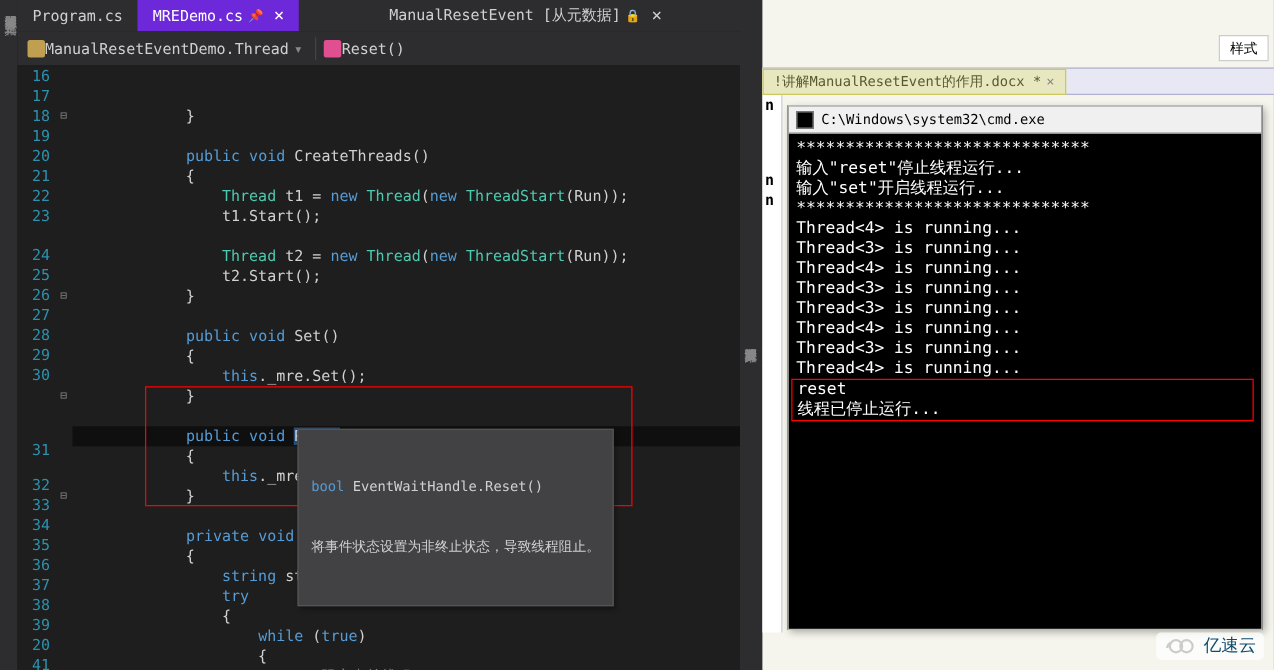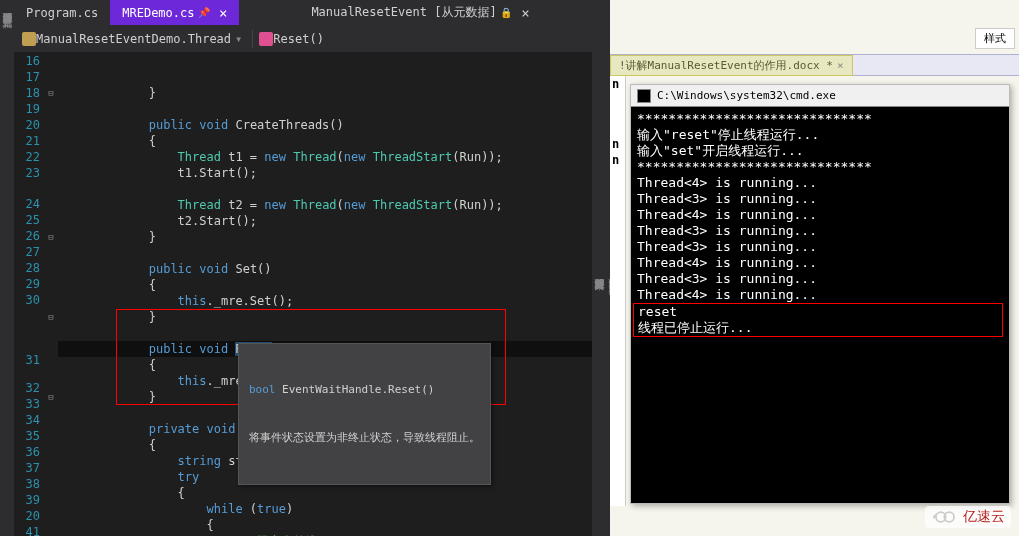--- a/index.html
+++ b/index.html
@@ -39,21 +39,21 @@
     .doc-tab-bar { position: absolute; top: 54px; left: 0; right: 0; height: 22px; border-top: 1px solid #b0b0d0; border-bottom: 1px solid #b0b0d0; display: flex; align-items: center; background: #e8e8f5; }
     .doc-tab { background: #e8e8c0; border: 1px solid #ccc860; padding: 2px 8px; font-size: 11px; color: #5a5a30; display: flex; align-items: center; gap: 4px; }
     .doc-tab .x { color: #888; }
     .doc-content-strip { position: absolute; left: 0; top: 76px; width: 16px; height: 430px; background: #fff; border-right: 1px solid #ccc; }
     .doc-content-strip .n { color: #000; font-size: 12px; padding-left: 2px; height: 16px; line-height: 16px; font-weight: bold; }
     .console { position: absolute; left: 20px; top: 84px; width: 380px; height: 420px; background: #000; border: 1px solid #bababa; box-shadow: 2px 2px 6px rgba(0,0,0,0.3); }
     .console-title { background: #f0f0f0; height: 22px; display: flex; align-items: center; padding: 0 6px; font-size: 11px; color: #000; border-bottom: 1px solid #888; }
     .console-title .icon { width: 14px; height: 14px; background: #000; margin-right: 6px; border: 1px solid #888; }
     .console-body { padding: 4px 6px; color: #fff; font-size: 13px; line-height: 16px; font-family: Consolas, SimSun, monospace; }
     .console-line { white-space: pre; }
-    .watermark { position: absolute; right: 8px; bottom: 8px; color: #b91c1c; font-size: 14px; display: flex; align-items: center; gap: 4px; z-index: 50; background: rgba(255,255,255,0.7); padding: 2px 6px; border-radius: 4px; }
+    .watermark { position: absolute; right: 8px; bottom: 8px; color: #0c4a6e; font-size: 14px; display: flex; align-items: center; gap: 4px; z-index: 50; background: rgba(255,255,255,0.7); padding: 2px 6px; border-radius: 4px; }
     .watermark svg { width: 28px; height: 18px; }
   </style>
 </head>
 <body>
 
 <div class="ide">
   <div class="sidebar-left">服务器资源管理器 工具箱</div>
   <div class="main-area">
     <div class="tab-bar">
       <div class="tab">

